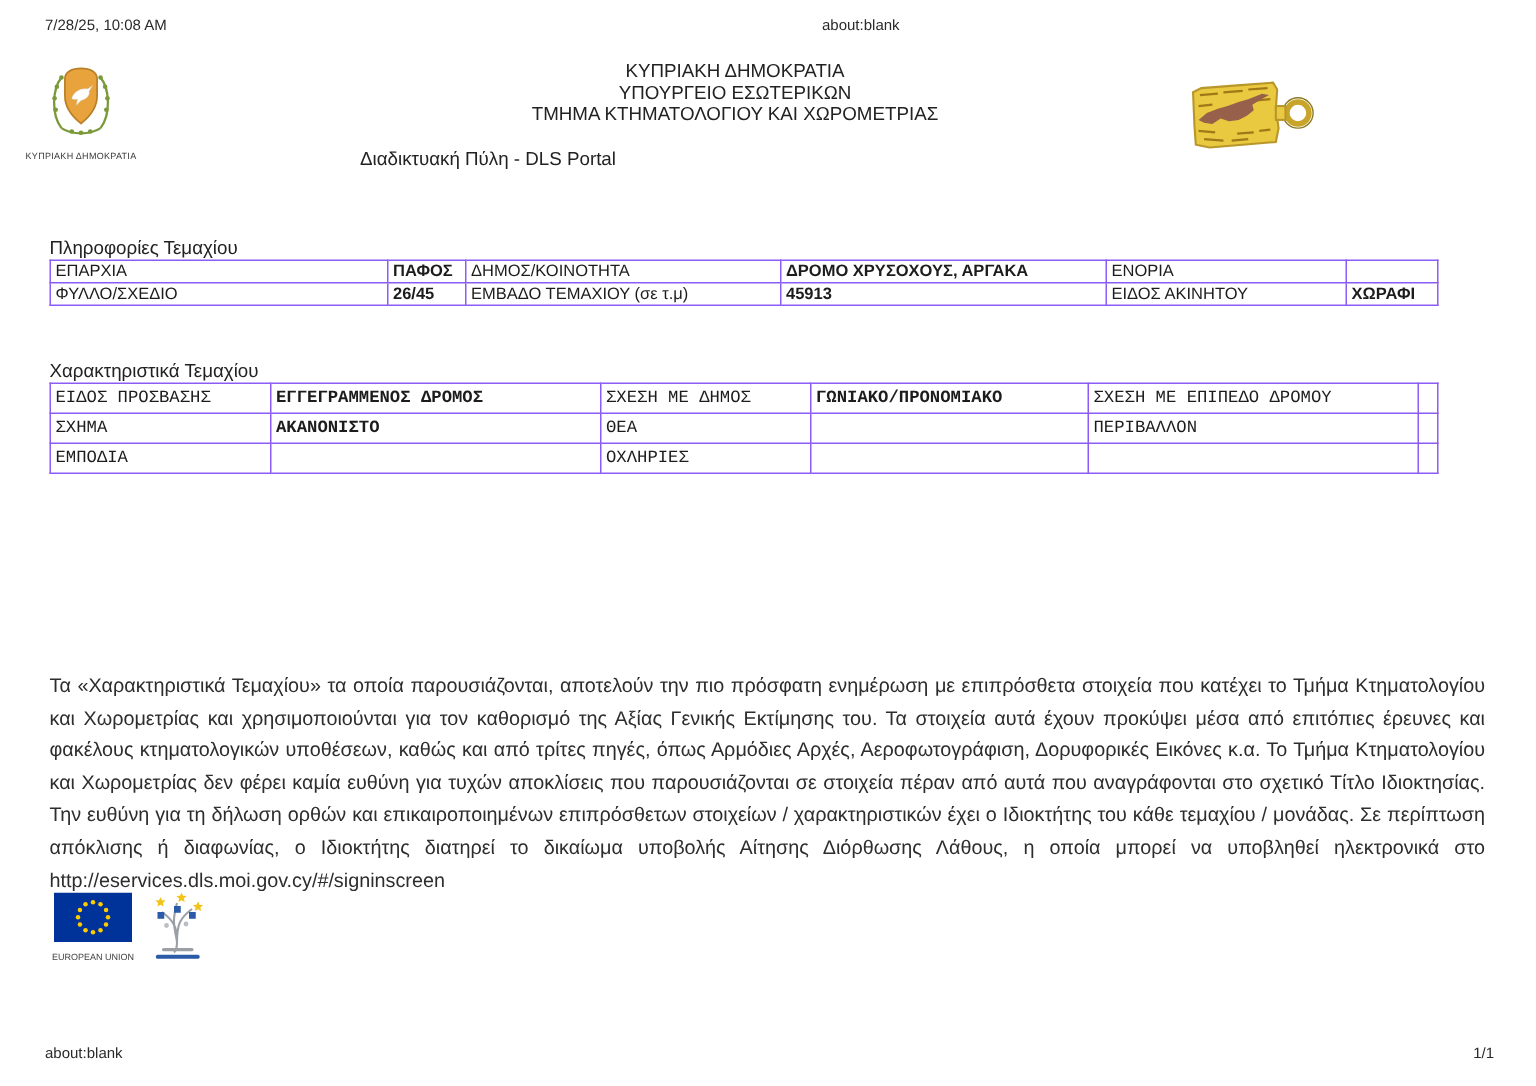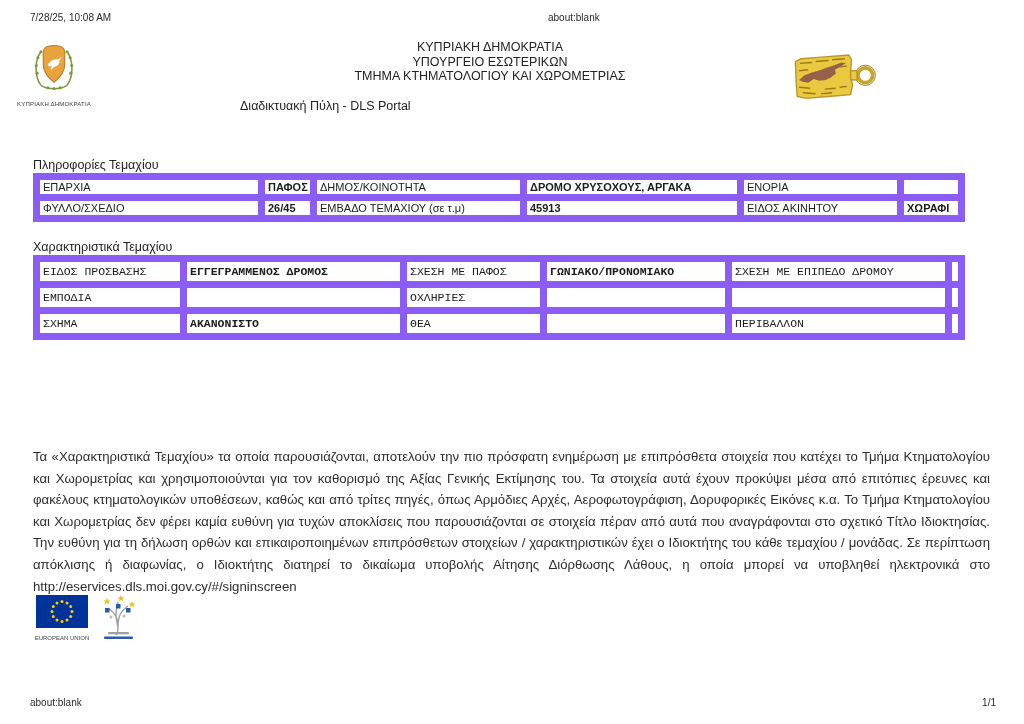--- a/index.html
+++ b/index.html
@@ -25,21 +25,21 @@
   .portal-title{left:240px;top:99px;width:500px;text-align:left;font-size:12.5px;color:#222;}
 
   
   .dls-logo{left:788px;top:50px;}
 
   
   .section-title{left:33px;font-size:12.5px;color:#222;}
   .st1{top:158px;}
   .st2{top:240px;}
   table{border-collapse:collapse;table-layout:fixed;}
-  td{border:7px solid #8b5cf6;font-size:11px;line-height:13px;padding:0 3px;overflow:hidden;white-space:nowrap;vertical-align:middle;color:#1c1c1c;}
+  td{border:1px solid #8b5cf6;font-size:11px;line-height:13px;padding:0 3px;overflow:hidden;white-space:nowrap;vertical-align:middle;color:#1c1c1c;}
   .t1{left:33px;top:173px;width:925px;}
   .t1 td{height:14px;}
   .t2{left:33px;top:255px;width:925px;}
   .t2 td{height:19px;font-size:11.5px;font-family:Liberation Mono, monospace;}
   td.val{font-weight:bold;}
 
   
   .disclaimer{
     left:33px;top:411px;width:957px;
     font-size:13.2px;line-height:21.6px;color:#2d2d2d;
@@ -158,39 +158,39 @@
       <col style="width:220px">
       <col style="width:140px">
       <col style="width:185px">
       <col style="width:220px">
       <col style="width:13px">
     </colgroup>
   <tbody>
       <tr>
     <td class="lab">ΕΙΔΟΣ ΠΡΟΣΒΑΣΗΣ</td>
     <td class="val">ΕΓΓΕΓΡΑΜΜΕΝΟΣ ΔΡΟΜΟΣ</td>
-    <td class="lab">ΣΧΕΣΗ ΜΕ ΠΑΦΟΣ</td>
+    <td class="lab">ΣΧΕΣΗ ΜΕ ΔΗΜΟΣ</td>
     <td class="val">ΓΩΝΙΑΚΟ/ΠΡΟΝΟΜΙΑΚΟ</td>
     <td class="lab">ΣΧΕΣΗ ΜΕ ΕΠΙΠΕΔΟ ΔΡΟΜΟΥ</td>
-    <td class="val"></td>
-  </tr>
-  <tr>
-    <td class="lab">ΕΜΠΟΔΙΑ</td>
-    <td class="val"></td>
-    <td class="lab">ΟΧΛΗΡΙΕΣ</td>
-    <td class="val"></td>
-    <td class="lab"></td>
     <td class="val"></td>
   </tr>
   <tr>
     <td class="lab">ΣΧΗΜΑ</td>
     <td class="val">ΑΚΑΝΟΝΙΣΤΟ</td>
     <td class="lab">ΘΕΑ</td>
     <td class="val"></td>
     <td class="lab">ΠΕΡΙΒΑΛΛΟΝ</td>
+    <td class="val"></td>
+  </tr>
+  <tr>
+    <td class="lab">ΕΜΠΟΔΙΑ</td>
+    <td class="val"></td>
+    <td class="lab">ΟΧΛΗΡΙΕΣ</td>
+    <td class="val"></td>
+    <td class="lab"></td>
     <td class="val"></td>
   </tr>
 </tbody>
   </table>
 
 <div class="abs disclaimer">Τα «Χαρακτηριστικά Τεμαχίου» τα οποία παρουσιάζονται, αποτελούν την πιο πρόσφατη ενημέρωση με επιπρόσθετα στοιχεία που κατέχει το Τμήμα Κτηματολογίου και Χωρομετρίας και χρησιμοποιούνται για τον καθορισμό της Αξίας Γενικής Εκτίμησης του. Τα στοιχεία αυτά έχουν προκύψει μέσα από επιτόπιες έρευνες και φακέλους κτηματολογικών υποθέσεων, καθώς και από τρίτες πηγές, όπως Αρμόδιες Αρχές, Αεροφωτογράφιση, Δορυφορικές Εικόνες κ.α. Το Τμήμα Κτηματολογίου και Χωρομετρίας δεν φέρει καμία ευθύνη για τυχών αποκλίσεις που παρουσιάζονται σε στοιχεία πέραν από αυτά που αναγράφονται στο σχετικό Τίτλο Ιδιοκτησίας. Την ευθύνη για τη δήλωση ορθών και επικαιροποιημένων επιπρόσθετων στοιχείων / χαρακτηριστικών έχει ο Ιδιοκτήτης του κάθε τεμαχίου / μονάδας. Σε περίπτωση απόκλισης ή διαφωνίας, ο Ιδιοκτήτης διατηρεί το δικαίωμα υποβολής Αίτησης Διόρθωσης Λάθους, η οποία μπορεί να υποβληθεί ηλεκτρονικά στο http://eservices.dls.moi.gov.cy/#/signinscreen</div>
 
 <div class="abs eu-wrap">
   <span>
     <svg width="52" height="33" viewBox="0 0 52 33">

